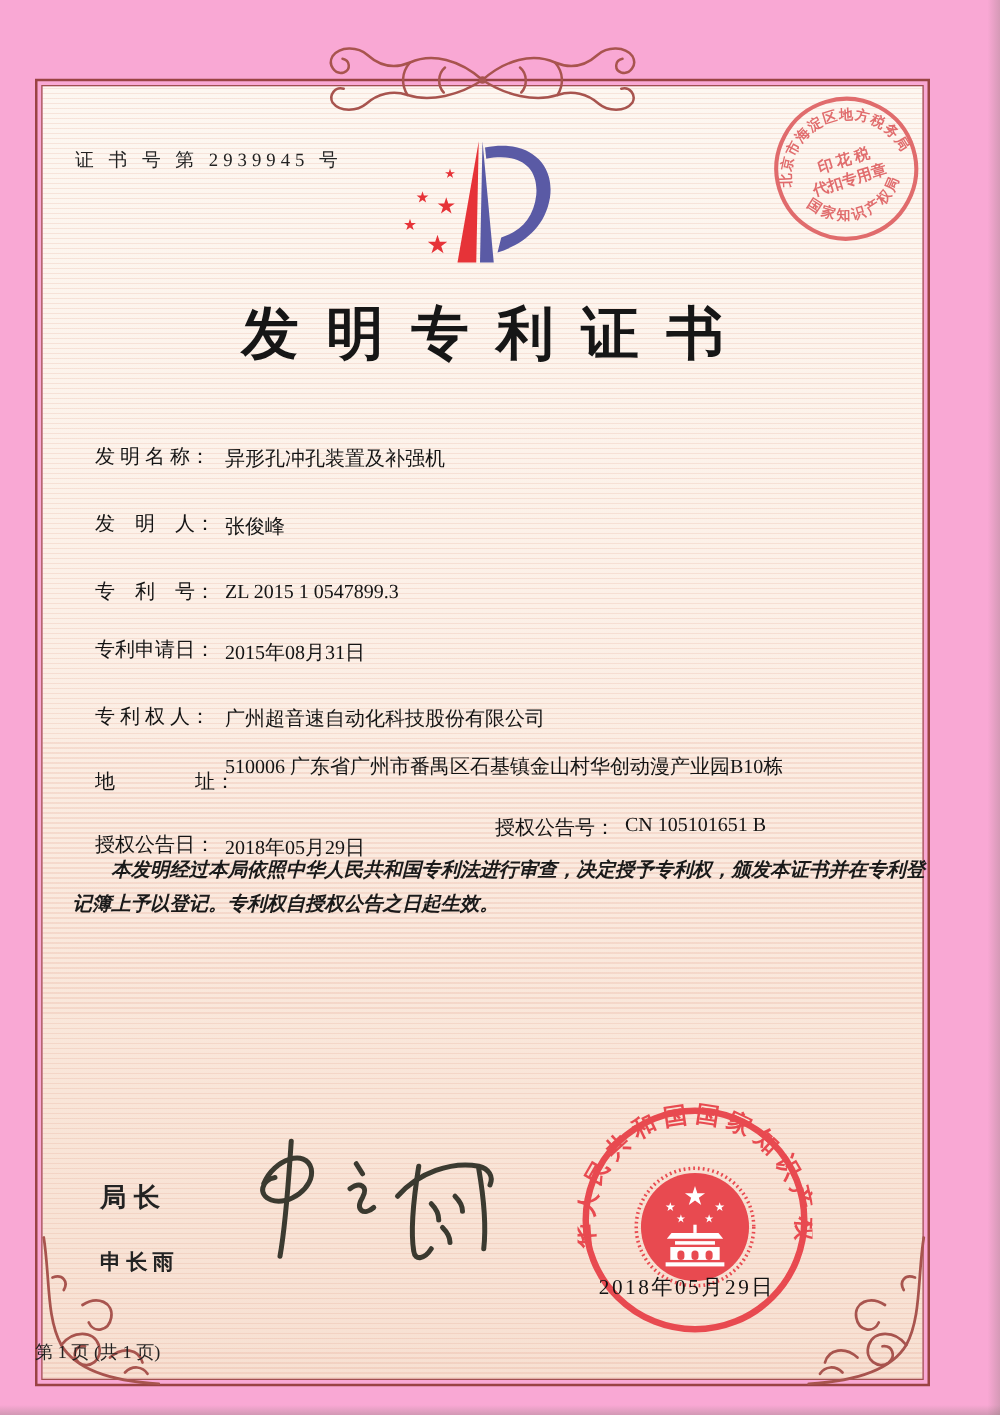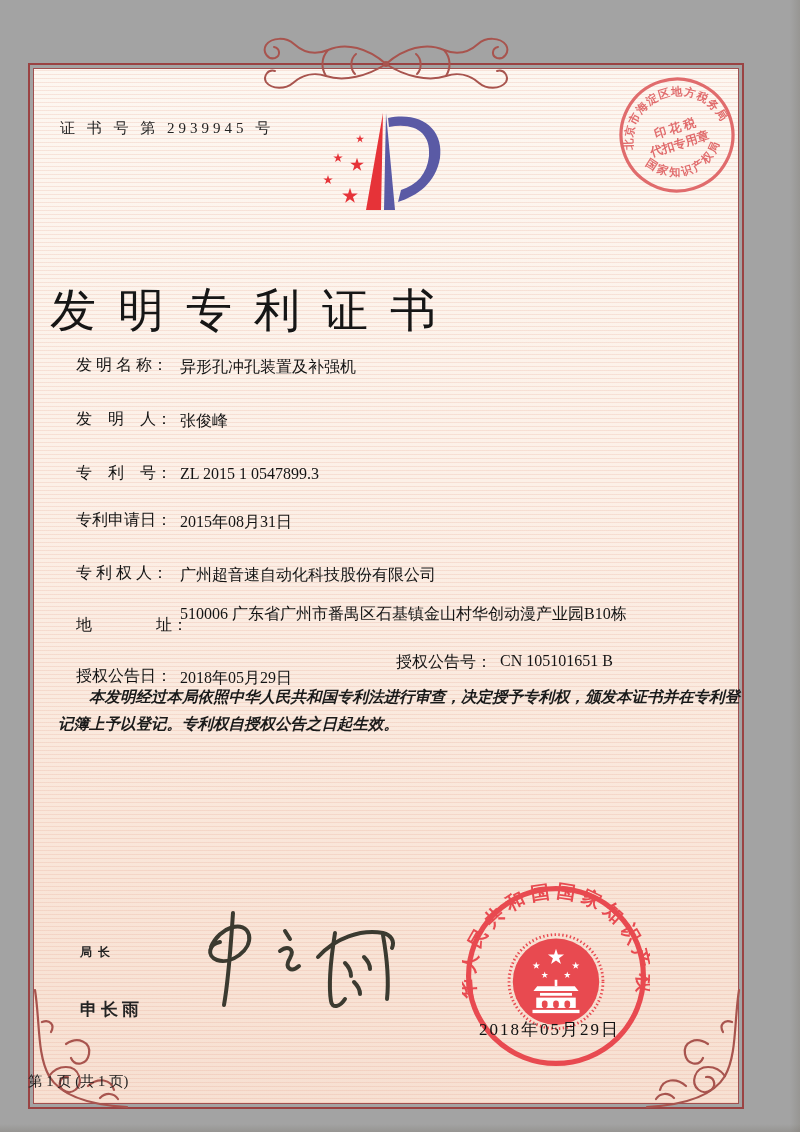--- a/index.html
+++ b/index.html
@@ -1,18 +1,18 @@
 <!DOCTYPE html>
 <html><head>
 <meta charset="utf-8">
 <style>
   html,body{margin:0;padding:0;background:#e8e6e1;}
   .page{
     position:relative;width:800px;height:1132px;margin:0 auto;
-    background:#a3a3a3;overflow:hidden;
+    background:#f9a8d4;overflow:hidden;
     font-family:"Liberation Serif","DejaVu Serif",serif;
     color:#1d1d1d;
   }
   
   .edge-right{position:absolute;top:0;right:0;width:10px;height:100%;
     background:linear-gradient(to right,rgba(0,0,0,0),rgba(120,115,105,.28));}
   .edge-bottom{position:absolute;left:0;bottom:0;width:100%;height:8px;
     background:linear-gradient(to bottom,rgba(0,0,0,0),rgba(120,115,105,.30));}
   
   .frame{
@@ -24,34 +24,34 @@
     border:1px solid #a05050;
     background:
       repeating-linear-gradient(0deg, rgba(224,150,128,.20) 0 1px, rgba(224,150,128,0) 1px 4px),
       linear-gradient(180deg,#fdf7f1 0%,#fcf0e7 40%,#f9e5d8 78%,#f7e0d2 100%);
   }
   .abs{position:absolute;}
   
   .cert-no{left:60px;top:119px;font-size:15px;letter-spacing:4px;color:#222;}
   .logo{left:320px;top:110px;width:132px;height:108px;}
   .tax-stamp{left:616px;top:74px;width:122px;height:122px;transform:rotate(-17deg);opacity:.88;}
-  .title{left:28px;top:236px;width:716px;text-align:left;font-size:46px;
-    font-weight:400;letter-spacing:22px;text-indent:22px;color:#161616;margin-top:44px;}
+  .title{left:28px;top:236px;width:716px;text-align:center;font-size:46px;
+    font-weight:700;letter-spacing:22px;text-indent:22px;color:#161616;}
   
   .field-row{left:0;width:760px;font-size:16px;color:#141414;}
   .flabel{position:absolute;left:76px;top:14px;white-space:pre;}
   .fvalue{position:absolute;left:180px;top:16px;white-space:pre;}
   .fvalue-wrap{position:absolute;left:180px;top:0;width:540px;line-height:26px;white-space:normal;}
   .flabel2{position:absolute;left:396px;top:0;white-space:pre;}
   .fvalue2{position:absolute;left:500px;top:0;white-space:pre;}
   
   .body-text{left:58px;top:684px;width:686px;font-size:15.5px;line-height:26.5px;color:#1a1a1a;}
   .body-text p{margin:0;text-indent:2em;font-style:italic;font-weight:bold;}
   
-  .director-title{left:80px;top:944px;font-size:12px;letter-spacing:6px;font-weight:600;color:#232323;}
+  .director-title{left:80px;top:944px;font-size:21px;letter-spacing:6px;font-weight:600;color:#232323;}
   .director-name{left:80px;top:981px;font-size:17px;letter-spacing:4px;font-weight:600;color:#232323;margin-top:17px;}
   .signature{left:185px;top:903px;width:240px;height:118px;}
   
   .seal{left:462px;top:882px;width:188px;height:188px;}
   .seal-date{left:479px;top:1018px;font-size:17px;letter-spacing:2px;color:#121212;z-index:5;}
   .footer{left:28px;top:1072px;width:716px;font-size:14.5px;color:#222;}
   svg{display:block;}
 </style>
 </head>
 <body>

